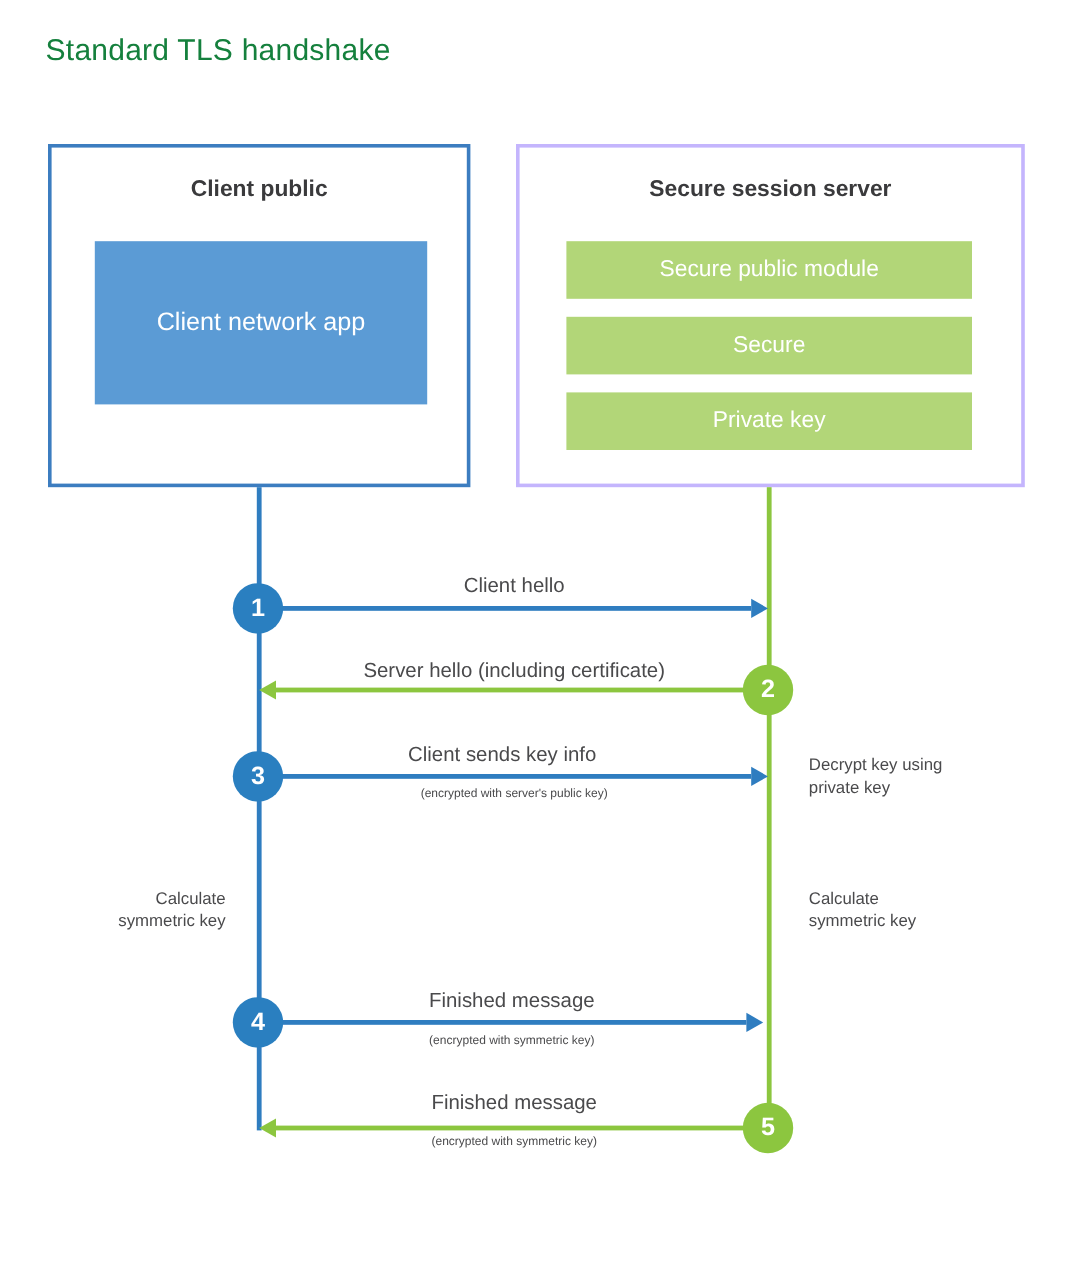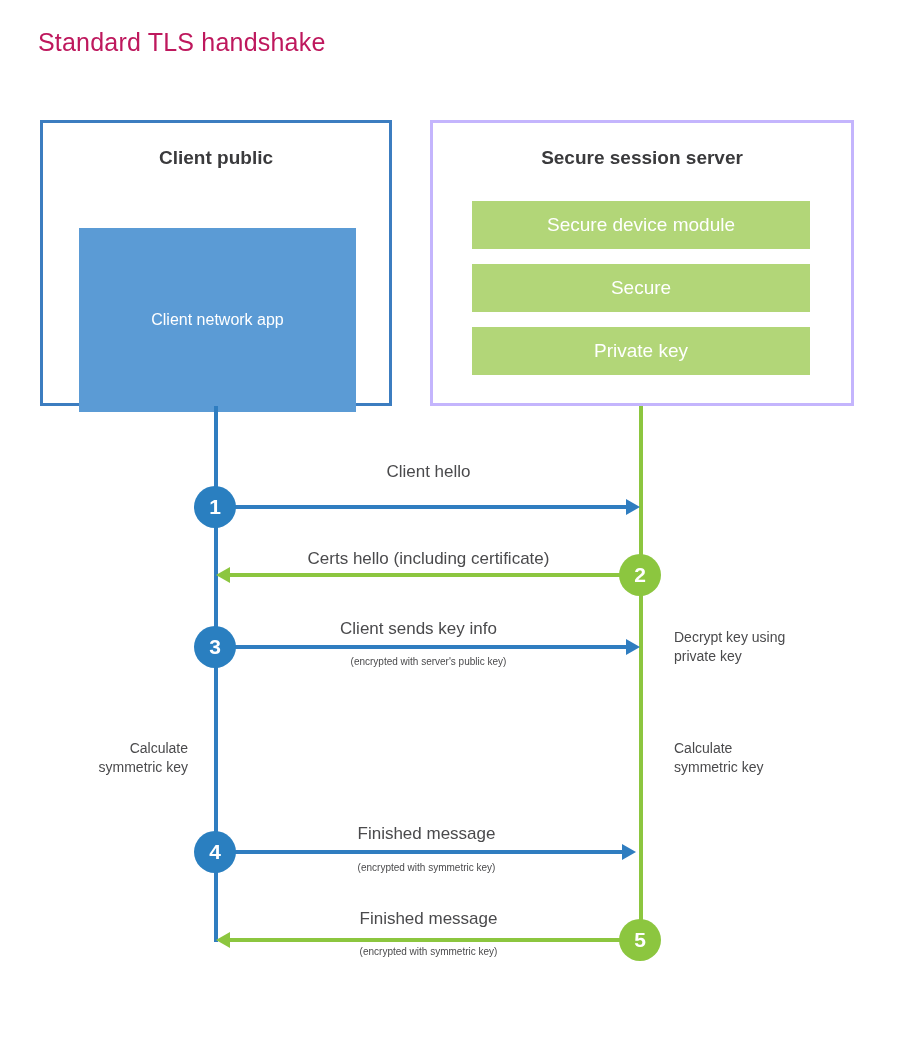--- a/index.html
+++ b/index.html
@@ -24,21 +24,21 @@
     height: 1058px;
   }
 
   
   .page-title {
     position: absolute;
     left: 38px;
     top: 28px;
     font-size: 25px;
     font-weight: 300;
-    color: #be185d;
+    color: #15803d;
     letter-spacing: 0.2px;
     white-space: nowrap;
   }
 
   
   .party-box {
     position: absolute;
     background: #ffffff;
     box-sizing: border-box;
   }
@@ -74,24 +74,23 @@
     justify-content: center;
     text-align: center;
     color: #ffffff;
     font-weight: 300;
     line-height: 1.25;
   }
   .client-app-block {
     left: 36px;
     top: 78px;
     width: 277px;
-    height: 184px;
+    height: 136px;
     background: #5b9bd5;
-    font-size: 16px;
-    margin-top: 27px;
+    font-size: 21px;
   }
   .server-block {
     left: 39px;
     width: 338px;
     height: 48px;
     background: #b2d678;
     font-size: 19px;
   }
   .server-block.b1 { top: 78px; }
   .server-block.b2 { top: 141px; }
@@ -201,36 +200,36 @@
 
   <div class="page-title">Standard TLS handshake</div>
 
   <div class="party-box client">
     <div class="party-title">Client public</div>
     <div class="fill-block client-app-block">Client network app</div>
   </div>
 
   <div class="party-box server">
     <div class="party-title">Secure session server</div>
-    <div class="fill-block server-block b1">Secure device module</div>
+    <div class="fill-block server-block b1">Secure public module</div>
     <div class="fill-block server-block b2">Secure</div>
     <div class="fill-block server-block b3">Private key</div>
   </div>
 
   <div class="lifeline client"></div>
   <div class="lifeline server"></div>
 
   <div class="arrow-line blue" style="left:216px; top:505px; width:410px;"></div>
   <div class="arrow-head right blue" style="left:626px; top:499px;"></div>
-  <div class="msg-label" style="left:216px; top:462px; width:425px;">Client hello</div>
+  <div class="msg-label" style="left:216px; top:478px; width:425px;">Client hello</div>
   <div class="step-circle client-side" style="top:486px;">1</div>
 
   <div class="arrow-line green" style="left:230px; top:573px; width:412px;"></div>
   <div class="arrow-head left green" style="left:216px; top:567px;"></div>
-  <div class="msg-label" style="left:216px; top:549px; width:425px;">Certs hello (including certificate)</div>
+  <div class="msg-label" style="left:216px; top:549px; width:425px;">Server hello (including certificate)</div>
   <div class="step-circle server-side" style="top:554px;">2</div>
 
   <div class="arrow-line blue" style="left:216px; top:645px; width:410px;"></div>
   <div class="arrow-head right blue" style="left:626px; top:639px;"></div>
   <div class="msg-label" style="left:206px; top:619px; width:425px;">Client sends key info</div>
   <div class="msg-sub" style="left:216px; top:656px; width:425px;">(encrypted with server's public key)</div>
   <div class="step-circle client-side" style="top:626px;">3</div>
 
   <div class="side-note right" style="left:674px; top:628px; width:180px;">Decrypt key using
 private key</div>

